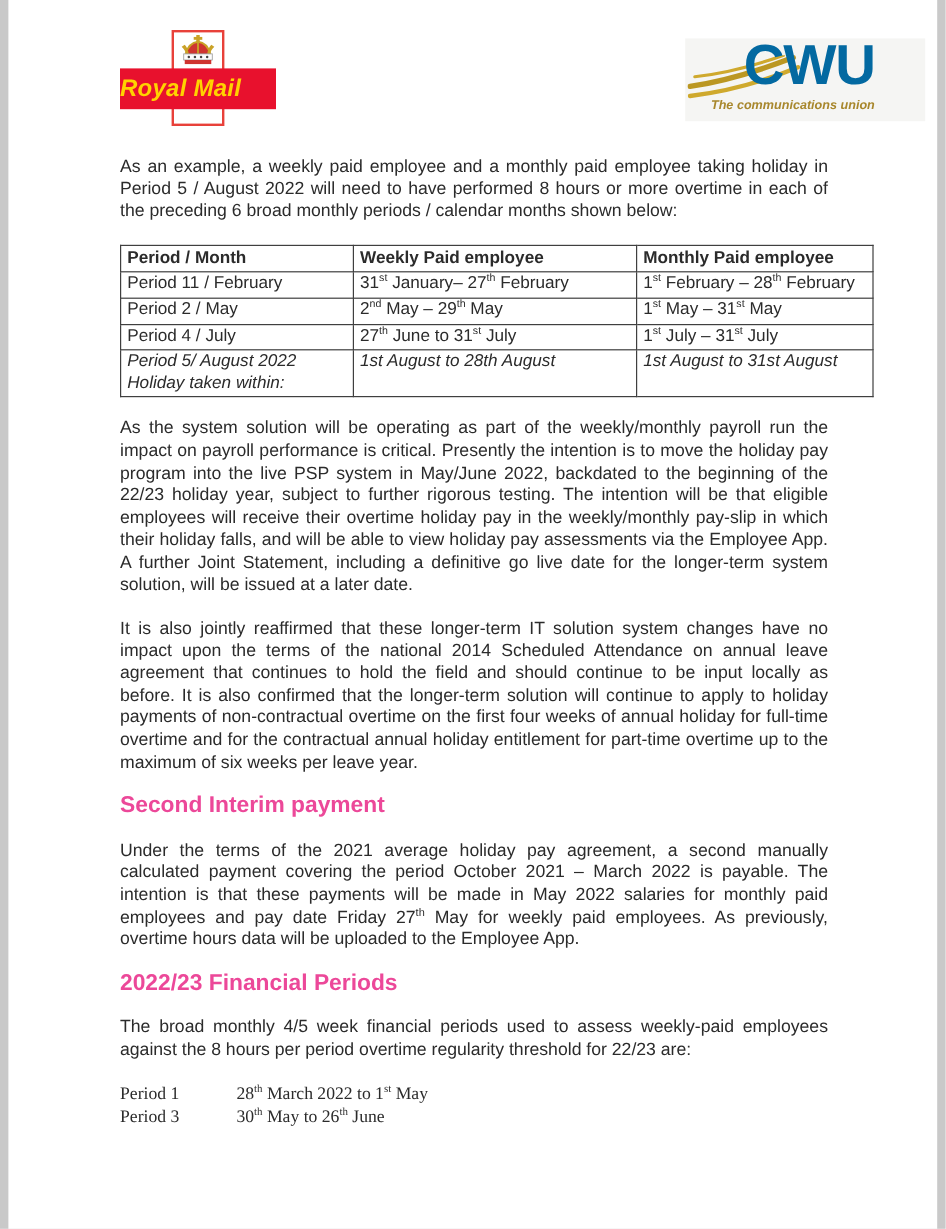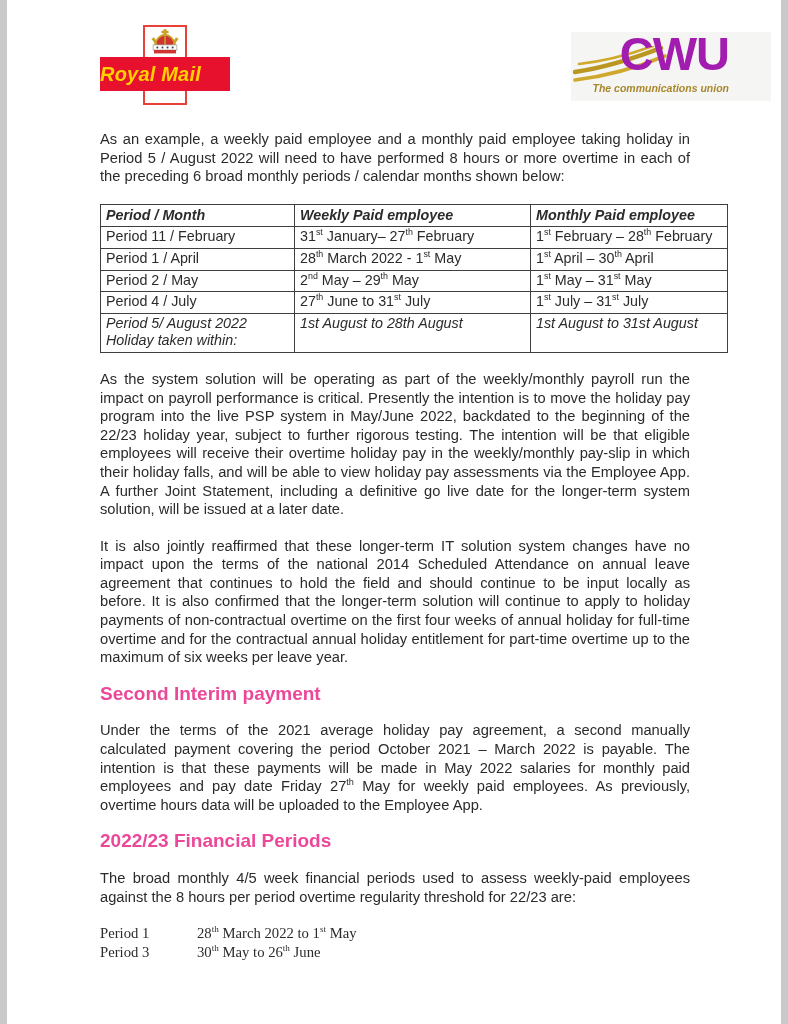--- a/index.html
+++ b/index.html
@@ -36,21 +36,21 @@
   }
 
   
   .cwu-logo {
     position: absolute; left: 564px; top: 32px; width: 200px; height: 69px;
     background: #f5f5f3;
   }
   .cwu-swoosh { position: absolute; left: 2px; top: 14px; }
   .cwu-acronym {
     position: absolute; right: 42px; top: -4px;
-    color: #a21caf; font-weight: bold; font-size: 47px;
+    color: #0369a1; font-weight: bold; font-size: 47px;
     letter-spacing: -1px; line-height: 1.1; text-align: center;
   }
   .cwu-tagline {
     position: absolute; right: 42px; top: 50px;
     color: #a8872c; font-weight: bold; font-style: italic;
     font-size: 10.5px; white-space: nowrap;
   }
 
   
   .content { position: absolute; left: 93px; top: 130px; width: 590px; }
@@ -75,21 +75,21 @@
   }
   table.periods-table th, table.periods-table td {
     border: 1.4px solid #3f3f3f;
     padding: 1px 5px 2px;
     text-align: left;
     vertical-align: top;
     line-height: 17.6px;
     white-space: nowrap;
     overflow: hidden;
   }
-  table.periods-table th { font-weight: bold; padding-top: 2px; font-style: italic; }
+  table.periods-table th { font-weight: bold; padding-top: 2px; }
   th.col-period { width: 194px; }
   th.col-weekly { width: 236px; }
   th.col-monthly { width: 197px; }
   tr.italic-row td { font-style: italic; }
 
   
   .period-list { margin-top: 0; font-size: 14.7px; line-height: 19px; font-family: Liberation Serif, serif; }
   .period-row .p-label { display: inline-block; width: 97px; }
 </style>
 </head>
@@ -141,25 +141,20 @@
           <th class="col-monthly">Monthly Paid employee</th>
         </tr>
       </thead>
       <tbody>
         <tr>
           <td>Period 11 / February</td>
           <td>31<sup>st</sup> January– 27<sup>th</sup> February</td>
           <td>1<sup>st</sup> February – 28<sup>th</sup> February</td>
         </tr>
         <tr>
-          <td>Period 1 / April</td>
-          <td>28<sup>th</sup> March 2022 - 1<sup>st</sup> May</td>
-          <td>1<sup>st</sup> April – 30<sup>th</sup> April</td>
-        </tr>
-        <tr>
           <td>Period 2 / May</td>
           <td>2<sup>nd</sup> May – 29<sup>th</sup> May</td>
           <td>1<sup>st</sup> May – 31<sup>st</sup> May</td>
         </tr>
         <tr>
           <td>Period 4 / July</td>
           <td>27<sup>th</sup> June to 31<sup>st</sup> July</td>
           <td>1<sup>st</sup> July – 31<sup>st</sup> July</td>
         </tr>
         <tr class="italic-row">

